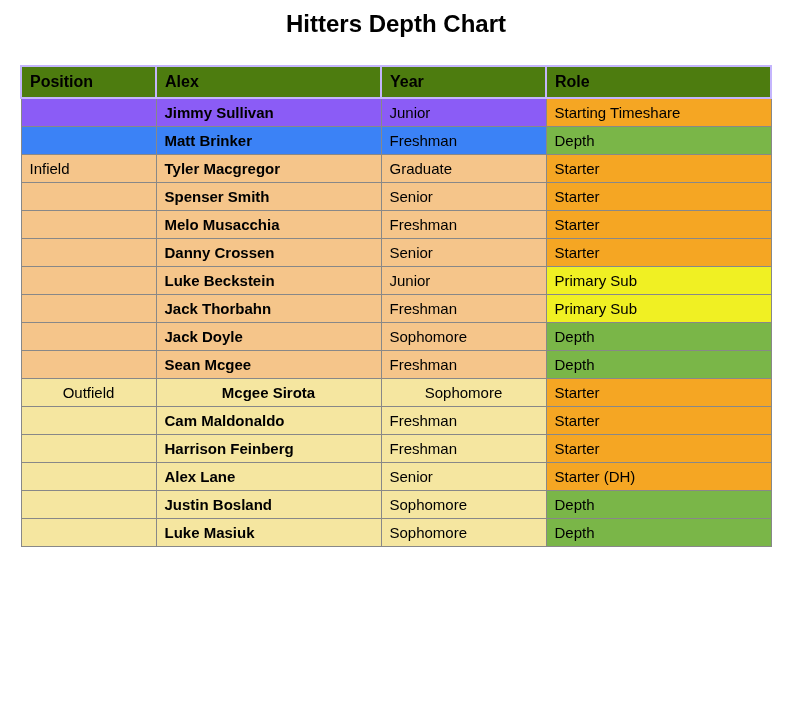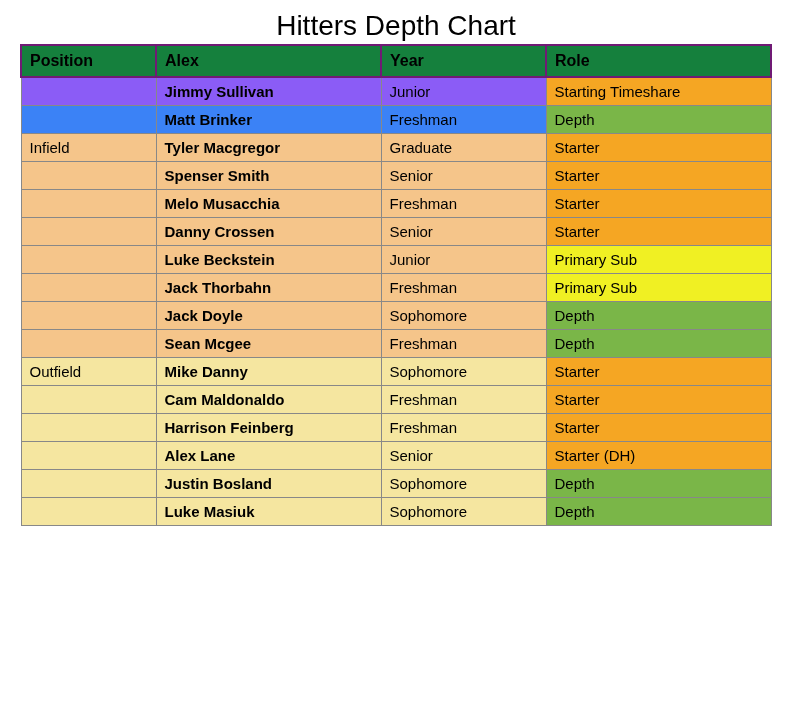--- a/index.html
+++ b/index.html
@@ -5,40 +5,40 @@
     * { box-sizing: border-box; margin: 0; padding: 0; }
     body {
       font-family: Arial, sans-serif;
       background: #fff;
       width: 792px;
       min-height: 724px;
       padding: 10px 20px 20px 20px;
     }
     h1 {
       text-align: center;
-      font-size: 28px;
-      font-weight: normal;
-      margin-bottom: 2px;
+      font-size: 24px;
+      font-weight: bold;
+      margin-bottom: 27px;
       color: #000;
     }
     table {
       width: 100%;
       border-collapse: collapse;
       table-layout: fixed;
     }
     col.position { width: 18%; }
     col.name { width: 30%; }
     col.year { width: 22%; }
     col.role { width: 30%; }
     thead tr th {
-      border: 2px solid #701a75;
+      border: 2px solid #c4b5fd;
       padding: 6px 8px;
       font-size: 16px;
       font-weight: bold;
-      background: #15803d;
+      background: #4d7c0f;
       text-align: left;
     }
     tbody tr td {
       border: 1px solid #888;
       padding: 5px 8px;
       font-size: 15px;
     }
     .name-cell { font-weight: bold; }
     .pos-cell { vertical-align: top; }
 
@@ -50,21 +50,21 @@
 
     .bg-infield1 { background-color: #f5c58a; }
     .bg-infield2 { background-color: #f5c58a; }
     .bg-infield3 { background-color: #f5c58a; }
     .bg-infield4 { background-color: #f5c58a; }
     .bg-infield5 { background-color: #f5c58a; }
     .bg-infield6 { background-color: #f5c58a; }
     .bg-infield7 { background-color: #f5c58a; }
     .bg-infield8 { background-color: #f5c58a; }
 
-    .bg-outfield1 { background-color: #f5e6a0; }
+    .bg-outfield1 { background-color: #f5e6a0; text-align: center; }
     .bg-outfield2 { background-color: #f5e6a0; }
     .bg-outfield3 { background-color: #f5e6a0; }
     .bg-outfield4 { background-color: #f5e6a0; }
     .bg-outfield5 { background-color: #f5e6a0; }
     .bg-outfield6 { background-color: #f5e6a0; }
 
     
     .role-cell { font-weight: normal; }
     .role-starting-timeshare { background-color: #f5a623; color: #000; }
     .role-starter { background-color: #f5a623; color: #000; }
@@ -148,21 +148,21 @@
         <td class="role-cell role-depth">Depth</td>
       </tr>
       <tr>
         <td class="pos-cell bg-infield8"></td>
         <td class="name-cell bg-infield8">Sean Mcgee</td>
         <td class="bg-infield8">Freshman</td>
         <td class="role-cell role-depth">Depth</td>
       </tr>
       <tr>
         <td class="pos-cell bg-outfield1">Outfield</td>
-        <td class="name-cell bg-outfield1">Mike Danny</td>
+        <td class="name-cell bg-outfield1">Mcgee Sirota</td>
         <td class="bg-outfield1">Sophomore</td>
         <td class="role-cell role-starter">Starter</td>
       </tr>
       <tr>
         <td class="pos-cell bg-outfield2"></td>
         <td class="name-cell bg-outfield2">Cam Maldonaldo</td>
         <td class="bg-outfield2">Freshman</td>
         <td class="role-cell role-starter">Starter</td>
       </tr>
       <tr>

